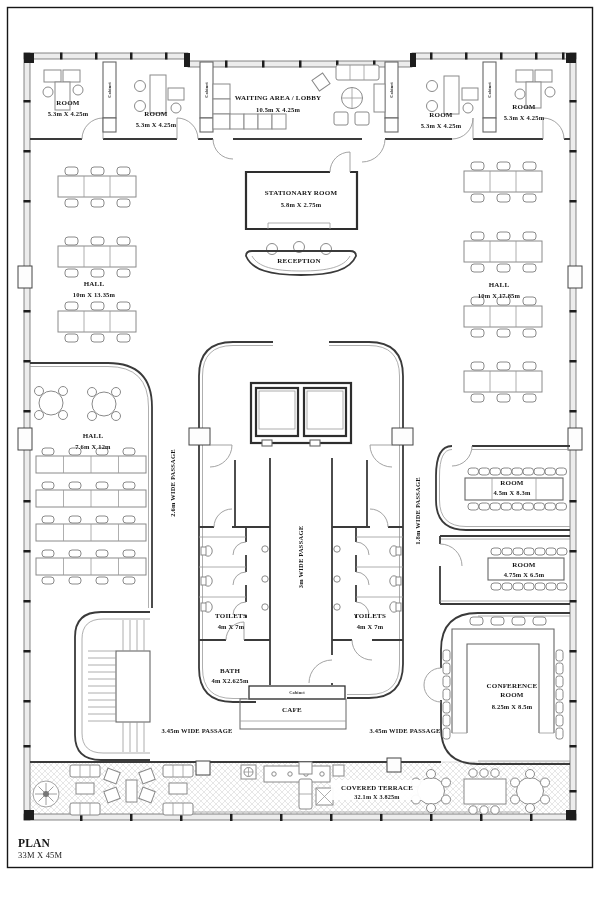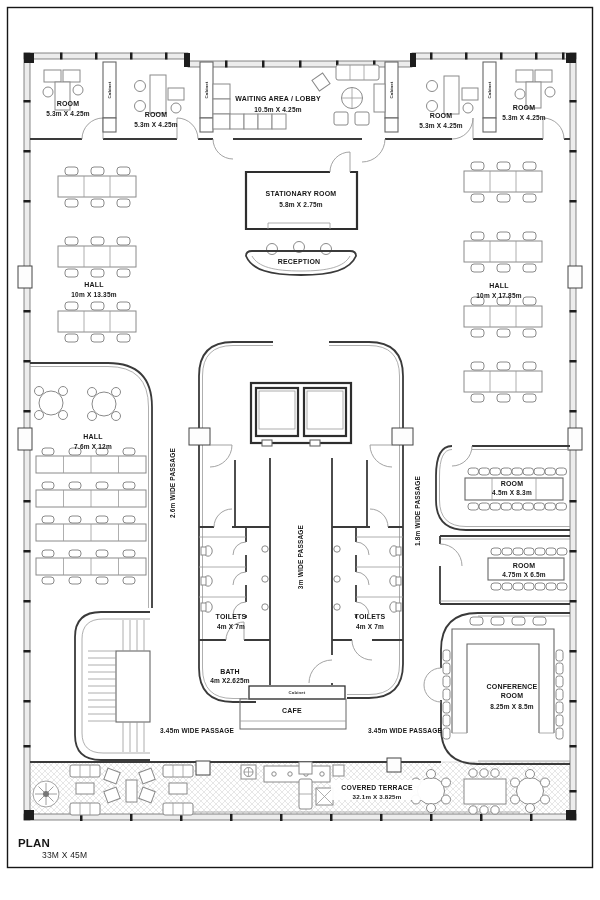--- a/index.html
+++ b/index.html
@@ -1,29 +1,29 @@
 <!DOCTYPE html>
 <html><head>
 <meta charset="utf-8">
 <style>
   html,body{margin:0;padding:0;background:#fff;}
   .canvas{position:relative;width:600px;height:900px;background:#ffffff;
-          font-family:Liberation Sans, sans-serif;overflow:hidden;}
+          font-family:Liberation Serif, serif;overflow:hidden;}
   svg{position:absolute;left:0;top:0;}
   .labels{position:absolute;left:0;top:0;width:600px;height:900px;pointer-events:none;}
   .lbl{position:absolute;transform:translate(-50%,-50%);font-weight:bold;color:#161616;
        white-space:nowrap;text-align:center;letter-spacing:.2px;line-height:1.3;}
   .name{font-size:7px;}
   .dims{font-size:6.5px;}
   .vert{transform:translate(-50%,-50%) rotate(-90deg);font-size:6.5px;}
   .cabv{transform:translate(-50%,-50%) rotate(-90deg) scale(.55);font-size:8px;color:#333;}
   .cabh{transform:translate(-50%,-50%) scale(.55);font-size:8px;color:#333;}
   .wrap{white-space:normal;width:66px;}
   .plan-title{transform:translate(0,-50%);text-align:left;font-size:11.5px;}
-  .plan-size{transform:translate(0,-50%);text-align:right;font-size:8.5px;font-weight:normal;color:#222;margin-left:24px;}
+  .plan-size{transform:translate(0,-50%);text-align:right;font-size:8.5px;font-weight:normal;color:#222;}
   
   .w2{stroke:#3a3a3a;stroke-width:1.8;fill:none;}
   .w1{stroke:#9a9a9a;stroke-width:.8;fill:none;}
   .thick{stroke:#2e2e2e;stroke-width:2.2;fill:none;}
   .arc{stroke:#999;stroke-width:.9;fill:none;}
   .f{fill:#fff;stroke:#8a8a8a;stroke-width:1;}
   .f2{fill:#fff;stroke:#666;stroke-width:1.1;}
   .band{fill:#ececec;stroke:#555;stroke-width:.7;}
   .dk{fill:#1d1d1d;}
   .blk{fill:#fdfdfd;stroke:#444;stroke-width:1;}

